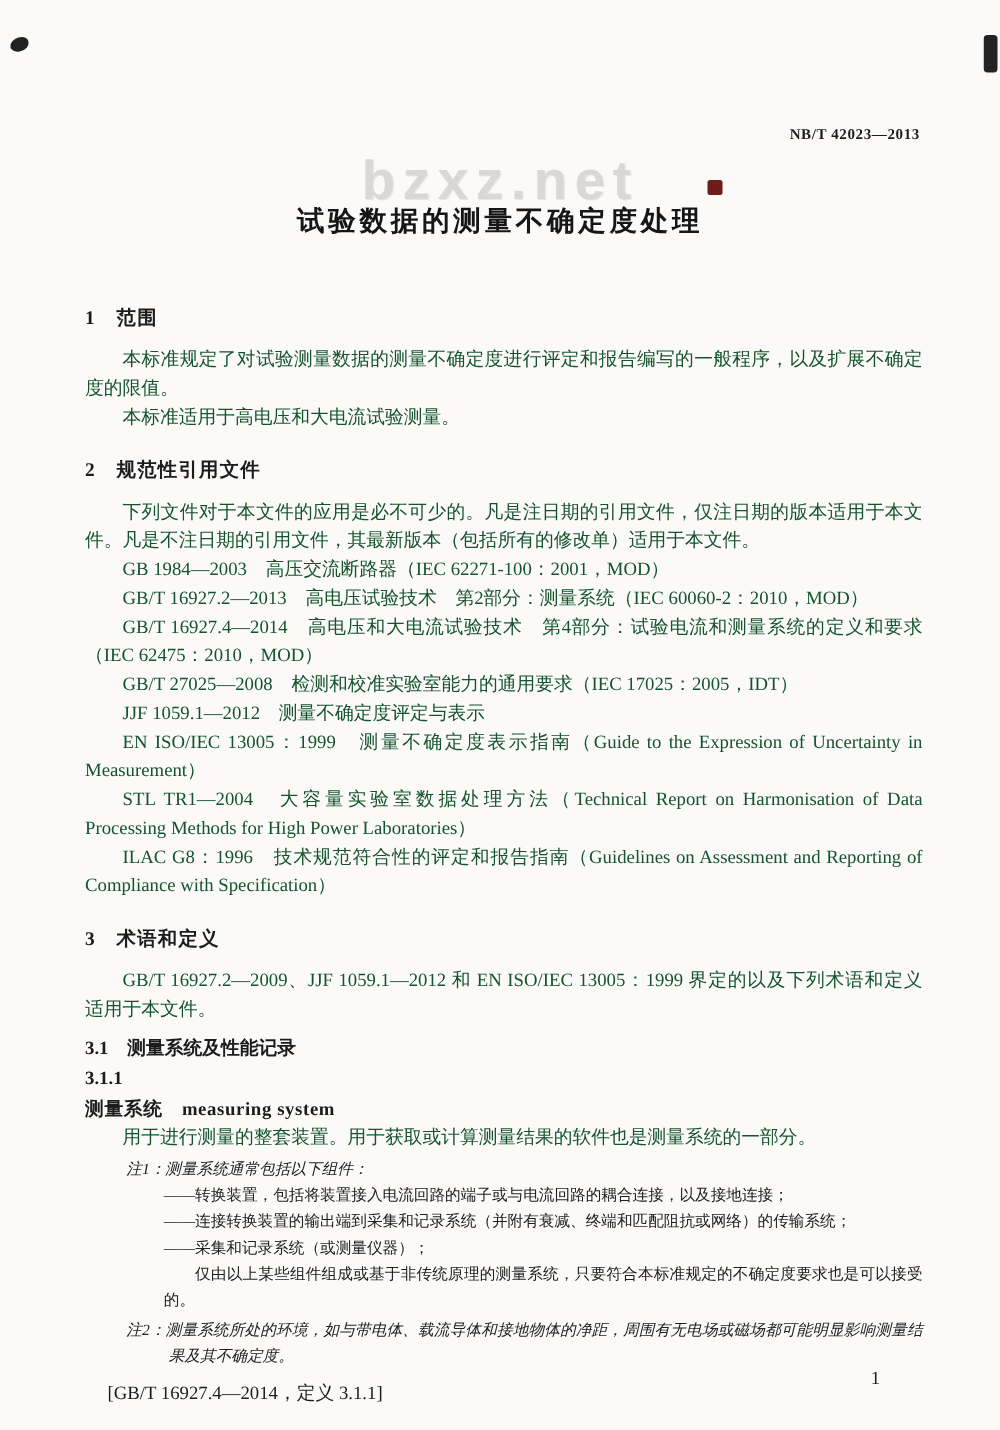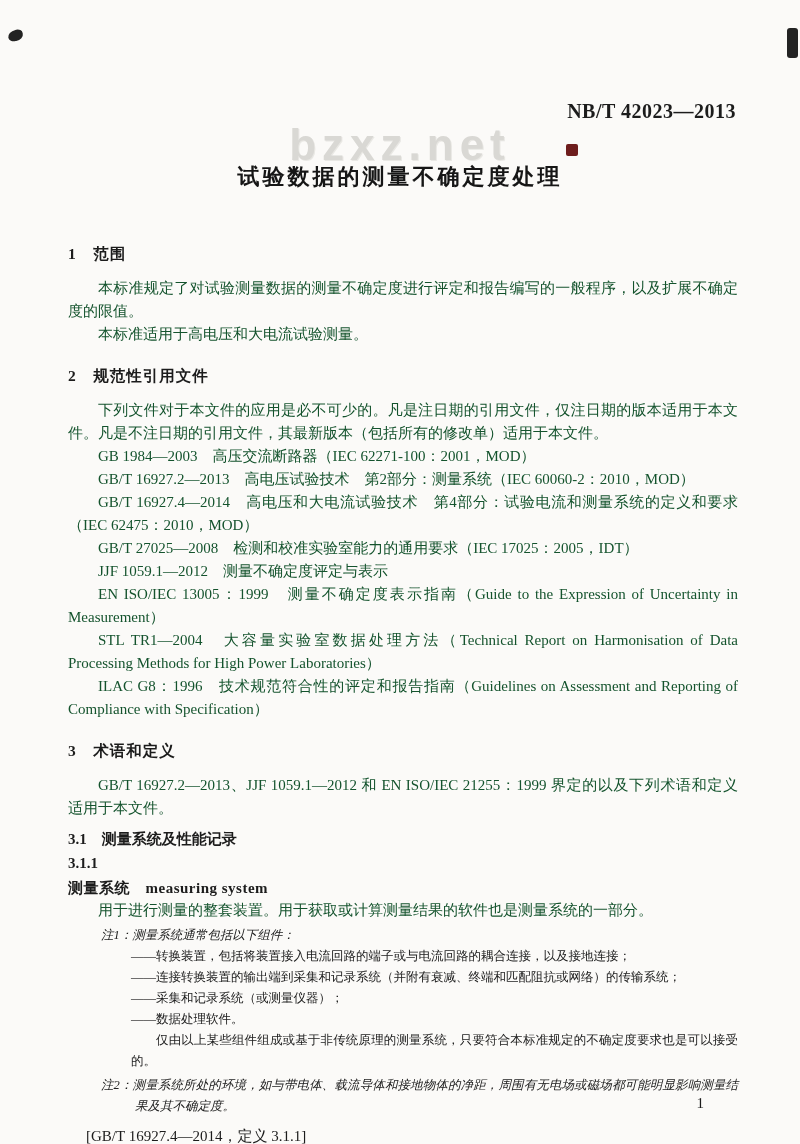--- a/index.html
+++ b/index.html
@@ -17,21 +17,21 @@
     position: relative;
     overflow: hidden;
   }
   
   .artifact { position: absolute; background: #232323; }
   .artifact-tl { left: 8px; top: 30px; width: 15px; height: 11px; border-radius: 60% 40% 55% 45%; transform: rotate(-12deg); }
   .artifact-tr { right: 2px; top: 28px; width: 11px; height: 30px; border-radius: 3px; }
   
   .doc-number {
     position: absolute; top: 100px; right: 64px;
-    font-size: 20px; font-weight: bold; letter-spacing: 0.5px;
+    font-size: 12px; font-weight: bold; letter-spacing: 0.5px;
   }
   
   .title-block {
     position: absolute; top: 118px; left: 0; width: 800px; height: 92px;
   }
   .watermark {
     position: absolute; top: 2px; left: 0; width: 100%;
     text-align: center;
     font-family: "Liberation Sans", "DejaVu Sans", sans-serif;
     font-size: 44px; font-weight: bold; letter-spacing: 6px;
@@ -108,30 +108,29 @@
     <p class="p-body ref">GB 1984—2003　高压交流断路器（IEC 62271-100：2001，MOD）</p>
     <p class="p-body ref">GB/T 16927.2—2013　高电压试验技术　第2部分：测量系统（IEC 60060-2：2010，MOD）</p>
     <p class="p-body ref">GB/T 16927.4—2014　高电压和大电流试验技术　第4部分：试验电流和测量系统的定义和要求（IEC 62475：2010，MOD）</p>
     <p class="p-body ref">GB/T 27025—2008　检测和校准实验室能力的通用要求（IEC 17025：2005，IDT）</p>
     <p class="p-body ref">JJF 1059.1—2012　测量不确定度评定与表示</p>
     <p class="p-body ref">EN ISO/IEC 13005：1999　测量不确定度表示指南（Guide to the Expression of Uncertainty in Measurement）</p>
     <p class="p-body ref">STL TR1—2004　大容量实验室数据处理方法（Technical Report on Harmonisation of Data Processing Methods for High Power Laboratories）</p>
     <p class="p-body ref">ILAC G8：1996　技术规范符合性的评定和报告指南（Guidelines on Assessment and Reporting of Compliance with Specification）</p>
 
     <h2 class="h-sec">3　术语和定义</h2>
-    <p class="p-body indent">GB/T 16927.2—2013、JJF 1059.1—2012 和 EN ISO/IEC 21255：1999 界定的以及下列术语和定义适用于本文件。</p>
+    <p class="p-body indent">GB/T 16927.2—2009、JJF 1059.1—2012 和 EN ISO/IEC 13005：1999 界定的以及下列术语和定义适用于本文件。</p>
     <h3 class="h-sub">3.1　测量系统及性能记录</h3>
     <p class="clause-no">3.1.1</p>
     <p class="term">测量系统　measuring system</p>
     <p class="p-body indent">用于进行测量的整套装置。用于获取或计算测量结果的软件也是测量系统的一部分。</p>
     <p class="note note-hang">注1：测量系统通常包括以下组件：</p>
     <p class="note note-dash">——转换装置，包括将装置接入电流回路的端子或与电流回路的耦合连接，以及接地连接；</p>
     <p class="note note-dash">——连接转换装置的输出端到采集和记录系统（并附有衰减、终端和匹配阻抗或网络）的传输系统；</p>
     <p class="note note-dash">——采集和记录系统（或测量仪器）；</p>
-    <p class="note note-dash">——数据处理软件。</p>
     <p class="note note-tail">仅由以上某些组件组成或基于非传统原理的测量系统，只要符合本标准规定的不确定度要求也是可以接受的。</p>
     <p class="note note-hang">注2：测量系统所处的环境，如与带电体、载流导体和接地物体的净距，周围有无电场或磁场都可能明显影响测量结果及其不确定度。</p>
     <p class="source">[GB/T 16927.4—2014，定义 3.1.1]</p>
 
   </div>
 
   <div class="page-number">1</div>
 
 </div>
 

